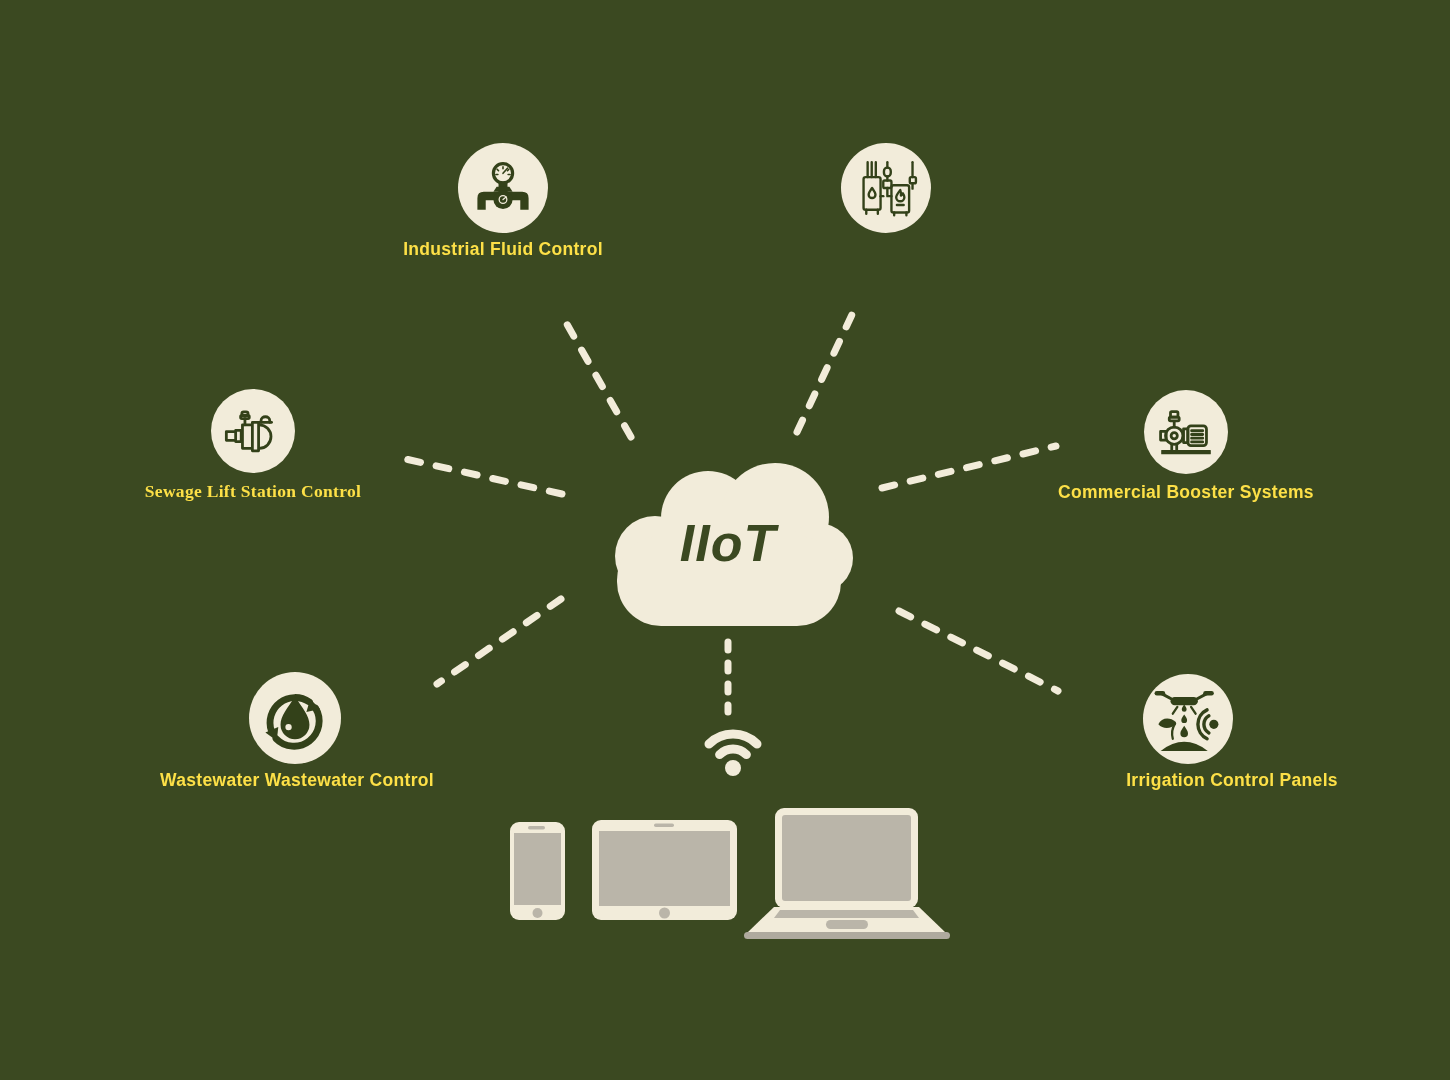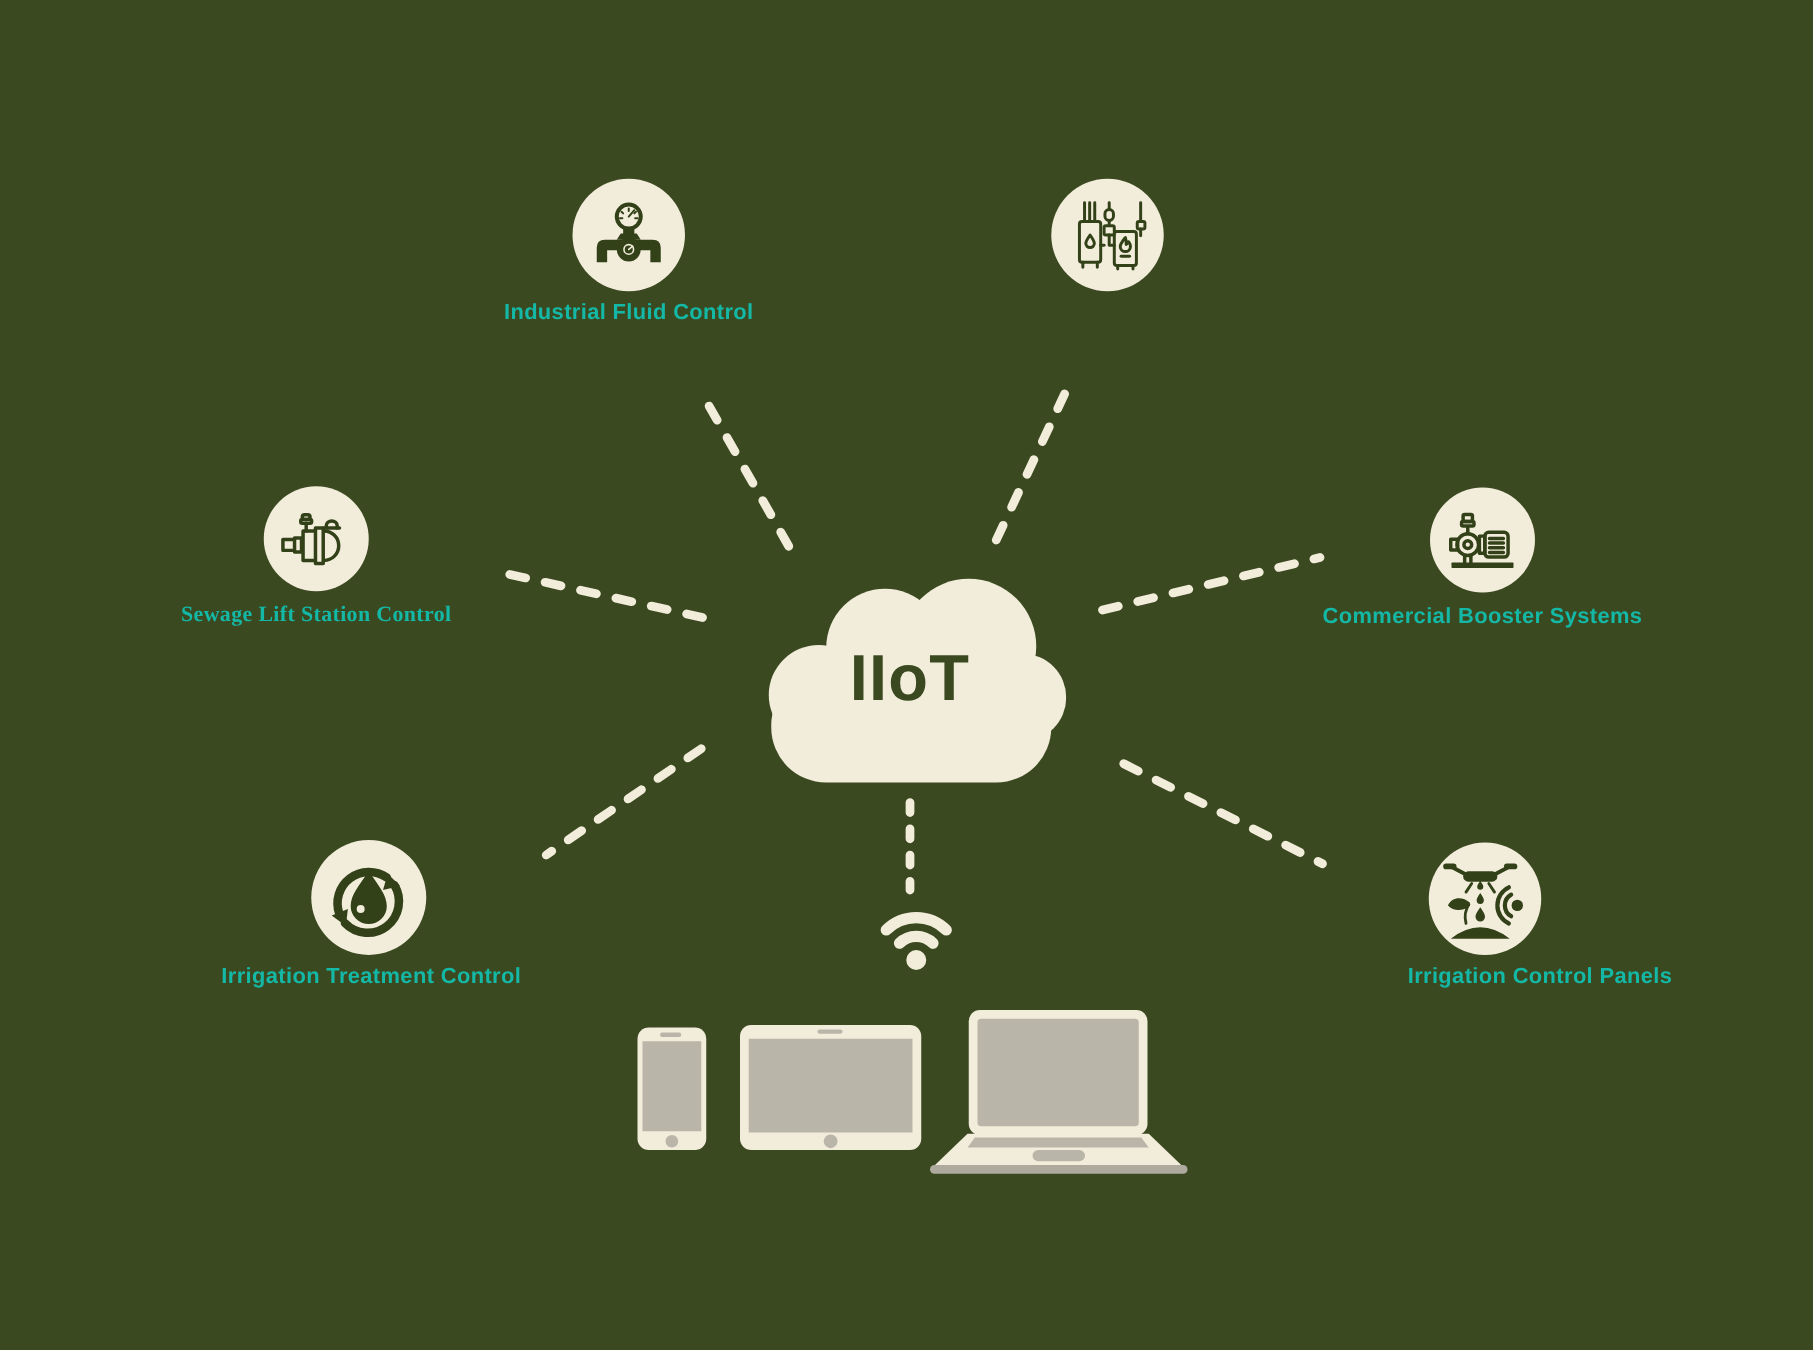--- a/index.html
+++ b/index.html
@@ -7,21 +7,21 @@
     position:relative;width:1450px;height:1080px;overflow:hidden;
     background:#3B4921;font-family:"Liberation Sans",sans-serif;
   }
   .layer{position:absolute;left:0;top:0;}
   .node-circle{
     position:absolute;background:#F2ECDA;border-radius:50%;
     display:flex;align-items:center;justify-content:center;
   }
   .node-label{
     position:absolute;transform:translateX(-50%);
-    color:#14b8a6;font-size:17.5px;font-weight:600;letter-spacing:.3px;
+    color:#fde047;font-size:17.5px;font-weight:600;letter-spacing:.3px;
     white-space:nowrap;text-align:center;
   }
   .cloud-label{
     position:absolute;width:250px;text-align:center;
     color:#3B4921;font-size:52px;font-weight:800;letter-spacing:1px;
   }
 </style>
 </head>
 <body>
 
@@ -41,21 +41,21 @@
 
   <svg class="layer" style="left:603px;top:460px;" width="250" height="170" viewBox="0 0 250 170">
     <g fill="#F2ECDA">
       <circle cx="52" cy="96" r="40"></circle>
       <circle cx="105" cy="58" r="47"></circle>
       <circle cx="172" cy="57" r="54"></circle>
       <circle cx="215" cy="98" r="35"></circle>
       <rect x="14" y="76" width="224" height="90" rx="44"></rect>
     </g>
   </svg>
-  <div class="cloud-label" style="left:603px;top:513px;">IIoT</div>
+  <div class="cloud-label" style="left:603px;top:513px;font-style:italic;">IIoT</div>
 
   <div class="node-circle" style="left:458px;top:143px;width:90px;height:90px;">
     <svg width="64" height="64" viewBox="0 0 100 100">
       <circle cx="50" cy="27" r="15" fill="none" stroke="#334119" stroke-width="5"></circle>
       <g stroke="#334119" stroke-width="2.5" stroke-linecap="round" fill="none">
         <path d="M50,27 L57,19"></path>
         <path d="M41,21 l2,2 M50,17 v3 M59,21 l-2,2 M39,29 h3 M61,29 h-3"></path>
       </g>
       <g fill="#334119">
         <rect x="43" y="40" width="14" height="9"></rect>
@@ -136,21 +136,21 @@
         <path d="M25,77 A33,33 0 0 0 77,37"></path>
       </g>
       <g fill="#334119">
         <path d="M26,80 L28,62 L11,69 Z"></path>
         <path d="M70,25 L83,38 L65,42 Z"></path>
         <path d="M50,22 C40,37 31,47 31,59 a19,19 0 0 0 38,0 C69,47 60,37 50,22 Z"></path>
       </g>
       <circle cx="41.5" cy="62" r="4.2" fill="#F2ECDA"></circle>
     </svg>
   </div>
-  <div class="node-label" style="left:297px;top:770px;">Irrigation Treatment Control</div>
+  <div class="node-label" style="left:297px;top:770px;">Wastewater Wastewater Control</div>
 
   <div class="node-circle" style="left:1143px;top:674px;width:90px;height:90px;">
     <svg width="76" height="76" viewBox="0 0 100 100">
       <g fill="#334119">
         <rect x="27" y="21" width="36" height="11" rx="5.5"></rect>
         <rect x="6" y="13" width="14" height="6" rx="3"></rect>
         <rect x="70" y="13" width="14" height="6" rx="3"></rect>
         <path d="M45,31 c-2,3-3.2,4.6-3.2,6.4 a3.2,3.2 0 0 0 6.4,0 c0-1.8-1.2-3.4-3.2-6.4 z"></path>
         <path d="M45,44 c-2.4,3.6-3.8,5.5-3.8,7.6 a3.8,3.8 0 0 0 7.6,0 c0-2.1-1.4-4-3.8-7.6 z"></path>
         <path d="M45,59 c-3.2,4.8-5,7.3-5,10 a5,5 0 0 0 10,0 c0-2.7-1.8-5.2-5-10 z"></path>

